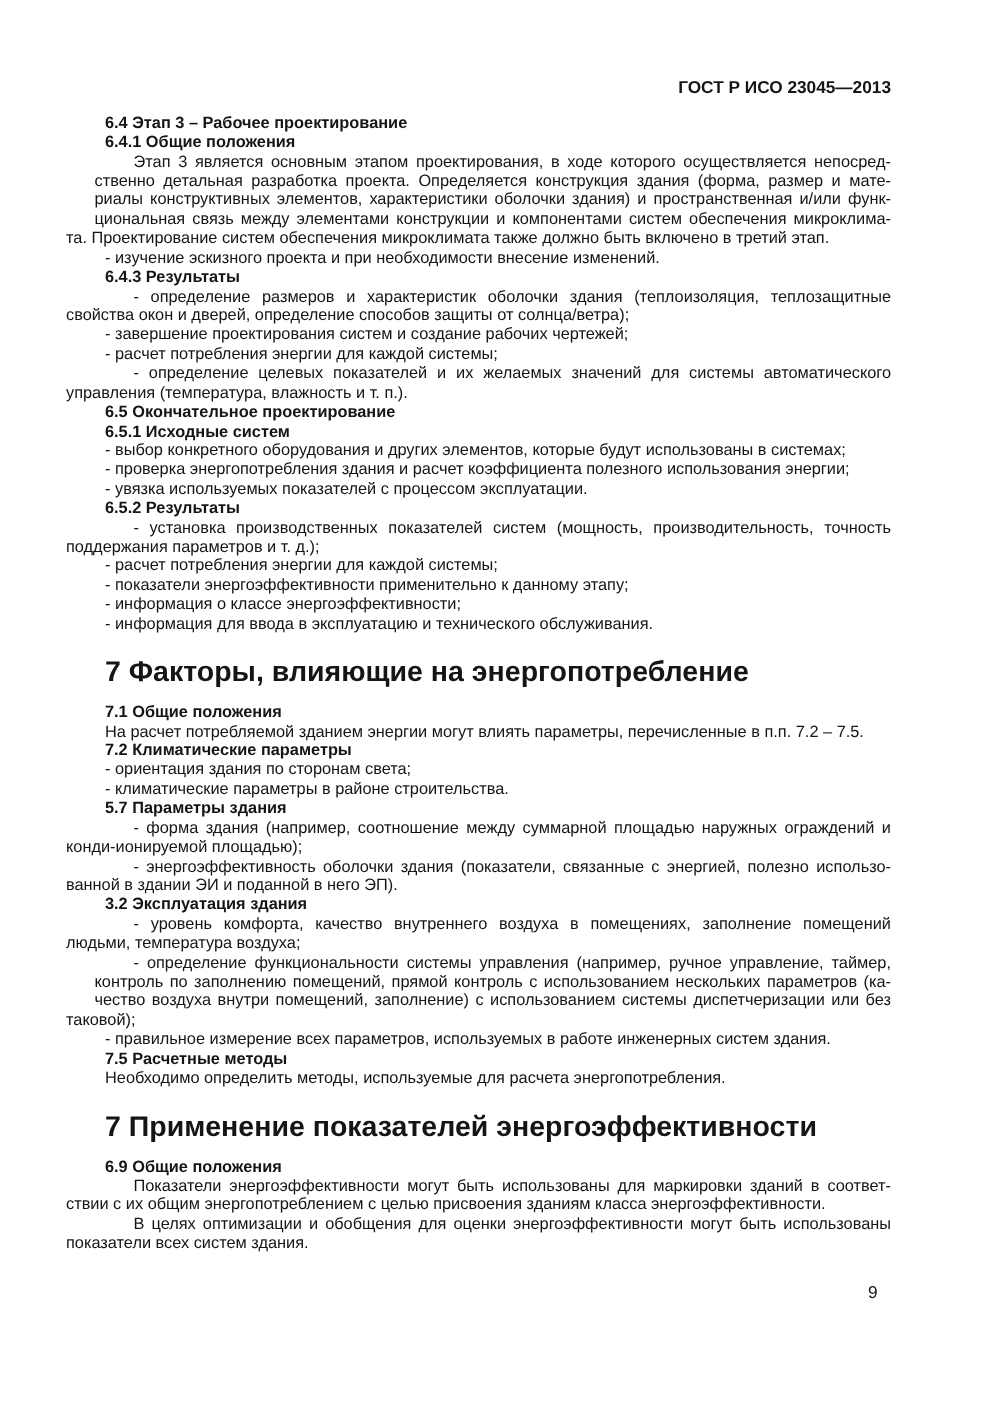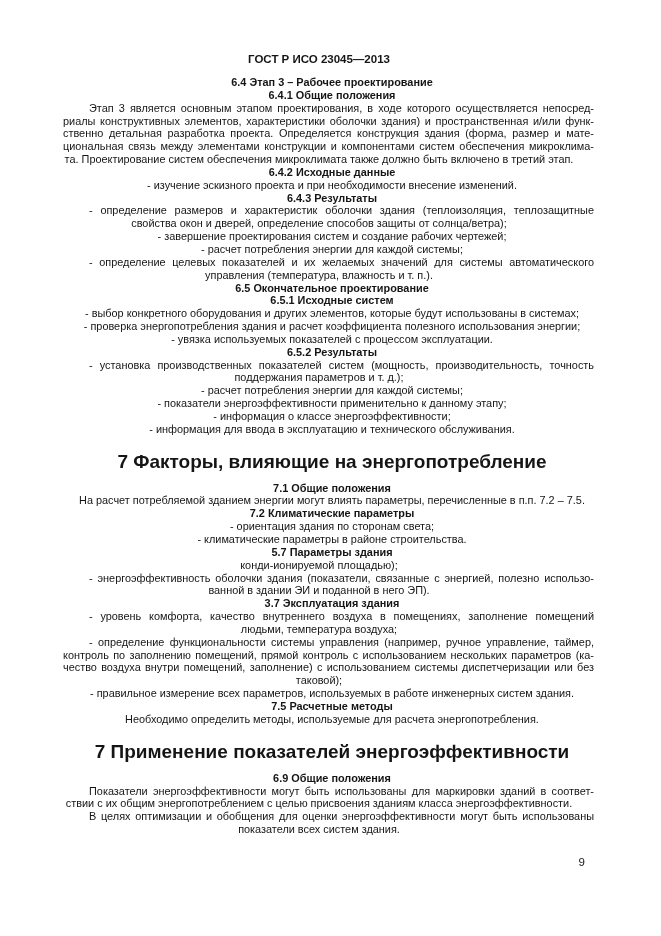--- a/index.html
+++ b/index.html
@@ -14,35 +14,35 @@
     background: #ffffff;
     color: #151515;
     font-family: "Liberation Sans", "DejaVu Sans", sans-serif;
     overflow: hidden;
   }
   .doc-header {
     position: absolute;
     top: 53px;
     left: 44px;
     right: 67px;
-    text-align: center;
+    text-align: right;
     font-weight: bold;
     font-size: 11.5px;
     line-height: 13px;
   }
   .doc-body {
     position: absolute;
     top: 76px;
     left: 44px;
     right: 67px;
   }
   .ln {
     font-size: 10.9px;
     line-height: 12.85px;
-    text-align: center;
+    text-align: left;
     white-space: normal;
   }
   .ln.b { font-weight: bold; }
   .ln.i { padding-left: 26px; }
   .ln.j {
     text-align: justify;
     text-align-last: justify;
     margin-left: 19px;
   }
   .ln.h1 {
@@ -63,25 +63,24 @@
 </style>
 </head>
 <body>
 
 <div class="page">
   <div class="doc-header">ГОСТ Р ИСО 23045—2013</div>
   <div class="doc-body" id="doc-body">
       <div class="ln b i">6.4 Этап 3 – Рабочее проектирование</div>
       <div class="ln b i">6.4.1 Общие положения</div>
       <div class="ln i j">Этап 3 является основным этапом проектирования, в ходе которого осуществляется непосред-</div>
+      <div class="ln j">ственно детальная разработка проекта. Определяется конструкция здания (форма, размер и мате-</div>
       <div class="ln j">риалы конструктивных элементов, характеристики оболочки здания) и пространственная и/или функ-</div>
-      <div class="ln j">ственно детальная разработка проекта. Определяется конструкция здания (форма, размер и мате-</div>
       <div class="ln j">циональная связь между элементами конструкции и компонентами систем обеспечения микроклима-</div>
       <div class="ln">та. Проектирование систем обеспечения микроклимата также должно быть включено в третий этап.</div>
-      <div class="ln b i">6.4.2 Исходные данные</div>
       <div class="ln i">- изучение эскизного проекта и при необходимости внесение изменений.</div>
       <div class="ln b i">6.4.3 Результаты</div>
       <div class="ln i j">- определение размеров и характеристик оболочки здания (теплоизоляция, теплозащитные</div>
       <div class="ln">свойства окон и дверей, определение способов защиты от солнца/ветра);</div>
       <div class="ln i">- завершение проектирования систем и создание рабочих чертежей;</div>
       <div class="ln i">- расчет потребления энергии для каждой системы;</div>
       <div class="ln i j">- определение целевых показателей и их желаемых значений для системы автоматического</div>
       <div class="ln">управления (температура, влажность и т. п.).</div>
       <div class="ln b i">6.5 Окончательное проектирование</div>
       <div class="ln b i">6.5.1 Исходные систем</div>
@@ -95,24 +94,25 @@
       <div class="ln i">- показатели энергоэффективности применительно к данному этапу;</div>
       <div class="ln i">- информация о классе энергоэффективности;</div>
       <div class="ln i">- информация для ввода в эксплуатацию и технического обслуживания.</div>
       <div class="ln h1">7 Факторы, влияющие на энергопотребление</div>
       <div class="ln b i">7.1 Общие положения</div>
       <div class="ln i">На расчет потребляемой зданием энергии могут влиять параметры, перечисленные в п.п. 7.2 – 7.5.</div>
       <div class="ln b i">7.2 Климатические параметры</div>
       <div class="ln i">- ориентация здания по сторонам света;</div>
       <div class="ln i">- климатические параметры в районе строительства.</div>
       <div class="ln b i">5.7 Параметры здания</div>
+      <div class="ln i j">- форма здания (например, соотношение между суммарной площадью наружных ограждений и</div>
       <div class="ln">конди-ионируемой площадью);</div>
       <div class="ln i j">- энергоэффективность оболочки здания (показатели, связанные с энергией, полезно использо-</div>
       <div class="ln">ванной в здании ЭИ и поданной в него ЭП).</div>
-      <div class="ln b i">3.7 Эксплуатация здания</div>
+      <div class="ln b i">3.2 Эксплуатация здания</div>
       <div class="ln i j">- уровень комфорта, качество внутреннего воздуха в помещениях, заполнение помещений</div>
       <div class="ln">людьми, температура воздуха;</div>
       <div class="ln i j">- определение функциональности системы управления (например, ручное управление, таймер,</div>
       <div class="ln j">контроль по заполнению помещений, прямой контроль с использованием нескольких параметров (ка-</div>
       <div class="ln j">чество воздуха внутри помещений, заполнение) с использованием системы диспетчеризации или без</div>
       <div class="ln">таковой);</div>
       <div class="ln i">- правильное измерение всех параметров, используемых в работе инженерных систем здания.</div>
       <div class="ln b i">7.5 Расчетные методы</div>
       <div class="ln i">Необходимо определить методы, используемые для расчета энергопотребления.</div>
       <div class="ln h1">7 Применение показателей энергоэффективности</div>

